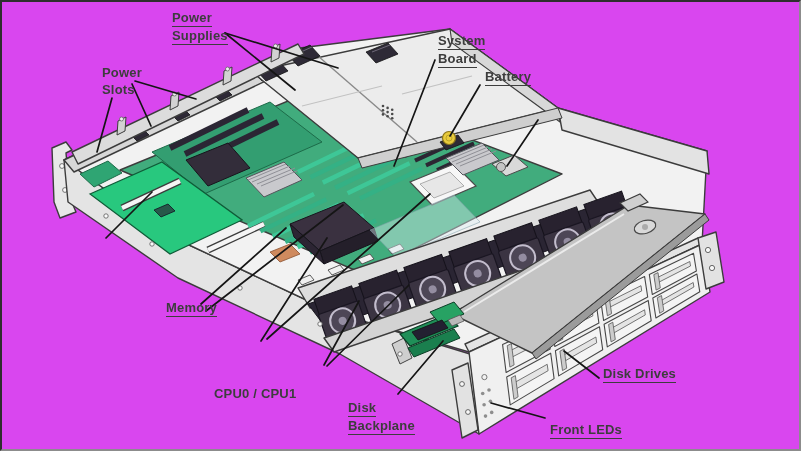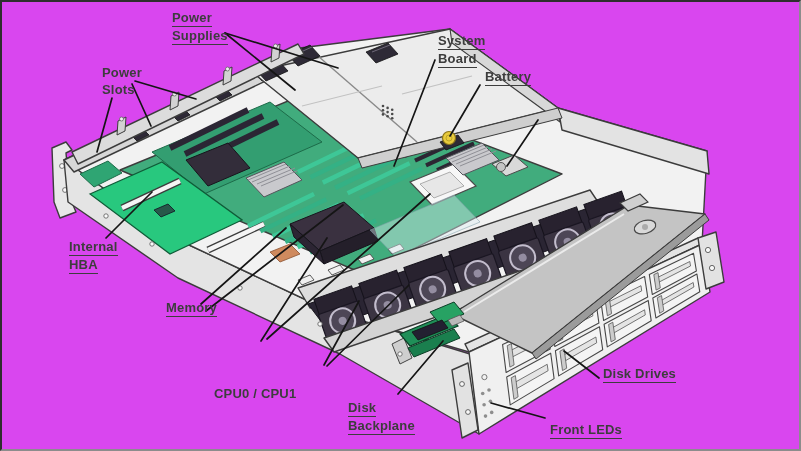--- a/index.html
+++ b/index.html
@@ -307,24 +307,20 @@
       <span>Power</span>
       <span>Slots</span>
     </div>
     <div class="label" style="left: 436px; top: 32px; color: rgb(61, 61, 61);">
       <span>System</span>
       <span>Board</span>
     </div>
     <div class="label" style="left: 483px; top: 68px; color: rgb(61, 61, 61);">
       <span>Battery</span>
     </div>
-    <div class="label" style="left: 67px; top: 238px; color: rgb(61, 61, 61);">
-      <span>Internal</span>
-      <span>HBA</span>
-    </div>
     <div class="label" style="left: 164px; top: 299px; color: rgb(61, 61, 61);">
       <span>Memory</span>
     </div>
     <div class="label nou" style="left: 212px; top: 342px; color: rgb(61, 61, 61); margin-top: 43px;">
       <span>CPU0 / CPU1</span>
     </div>
     <div class="label" style="left: 346px; top: 399px; color: rgb(61, 61, 61);">
       <span>Disk</span>
       <span>Backplane</span>
     </div>

